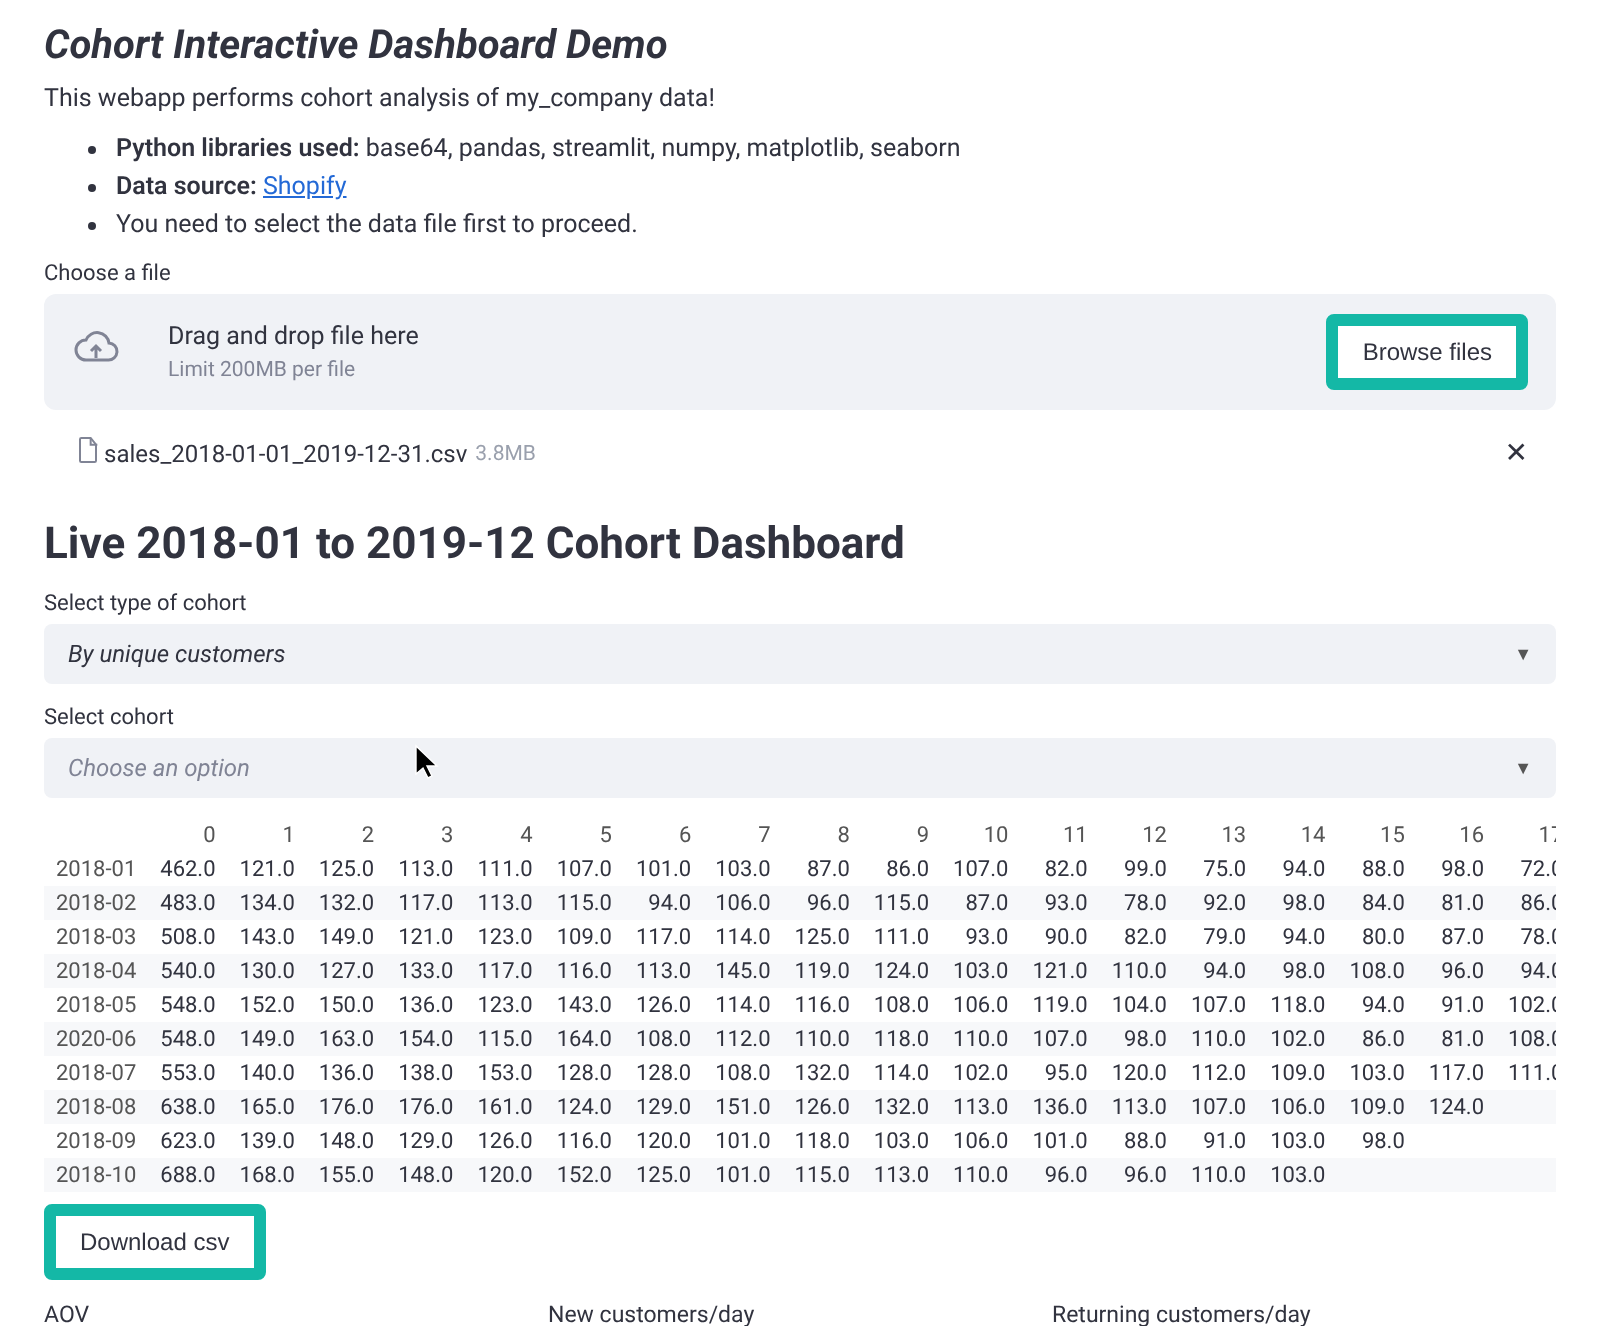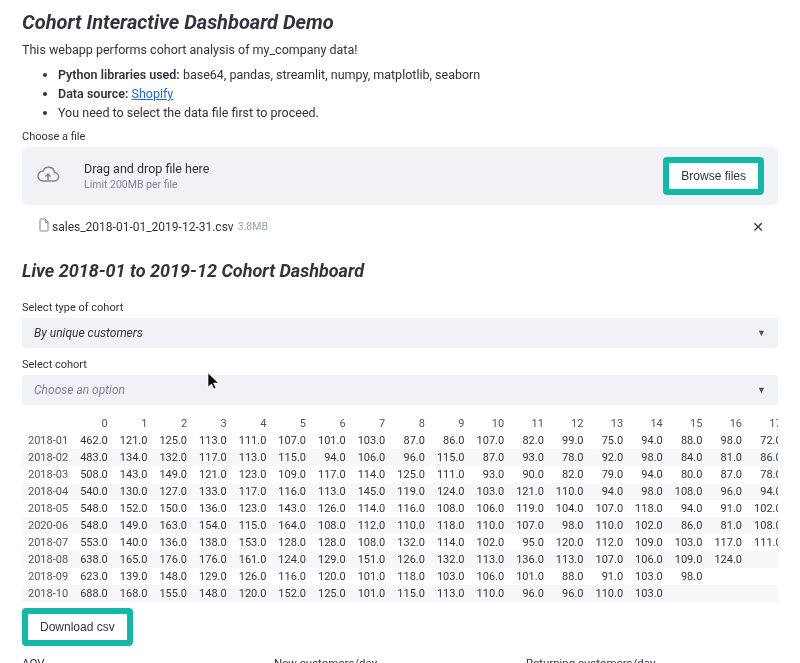--- a/index.html
+++ b/index.html
@@ -7,21 +7,21 @@
     font-family: -apple-system, BlinkMacSystemFont, "Segoe UI", Roboto, sans-serif;
     background: #ffffff;
     color: #31333f;
     font-size: 13px;
     width: 800px;
     height: 663px;
     overflow: hidden;
     padding: 0 22px;
   }
   h1 { font-size: 20px; font-weight: 700; margin: 10px 0 8px; font-style: italic; }
-  h2 { font-size: 18px; font-weight: 700; margin: 18px 0 20px; font-style: italic; }
+  h2 { font-size: 22px; font-weight: 700; margin: 18px 0 10px; }
   .desc { font-size: 12.5px; margin-bottom: 10px; }
   ul.bullets { list-style: disc; padding-left: 36px; margin-bottom: 10px; }
   ul.bullets li { font-size: 12.5px; margin-bottom: 4px; }
   .bold { font-weight: 600; }
   a.link { color: #2369d6; text-decoration: underline; }
   .label { font-size: 11px; color: #31333f; margin-bottom: 4px; }
   .uploader {
     background: #f0f2f6;
     border-radius: 6px;
     padding: 10px 14px;

